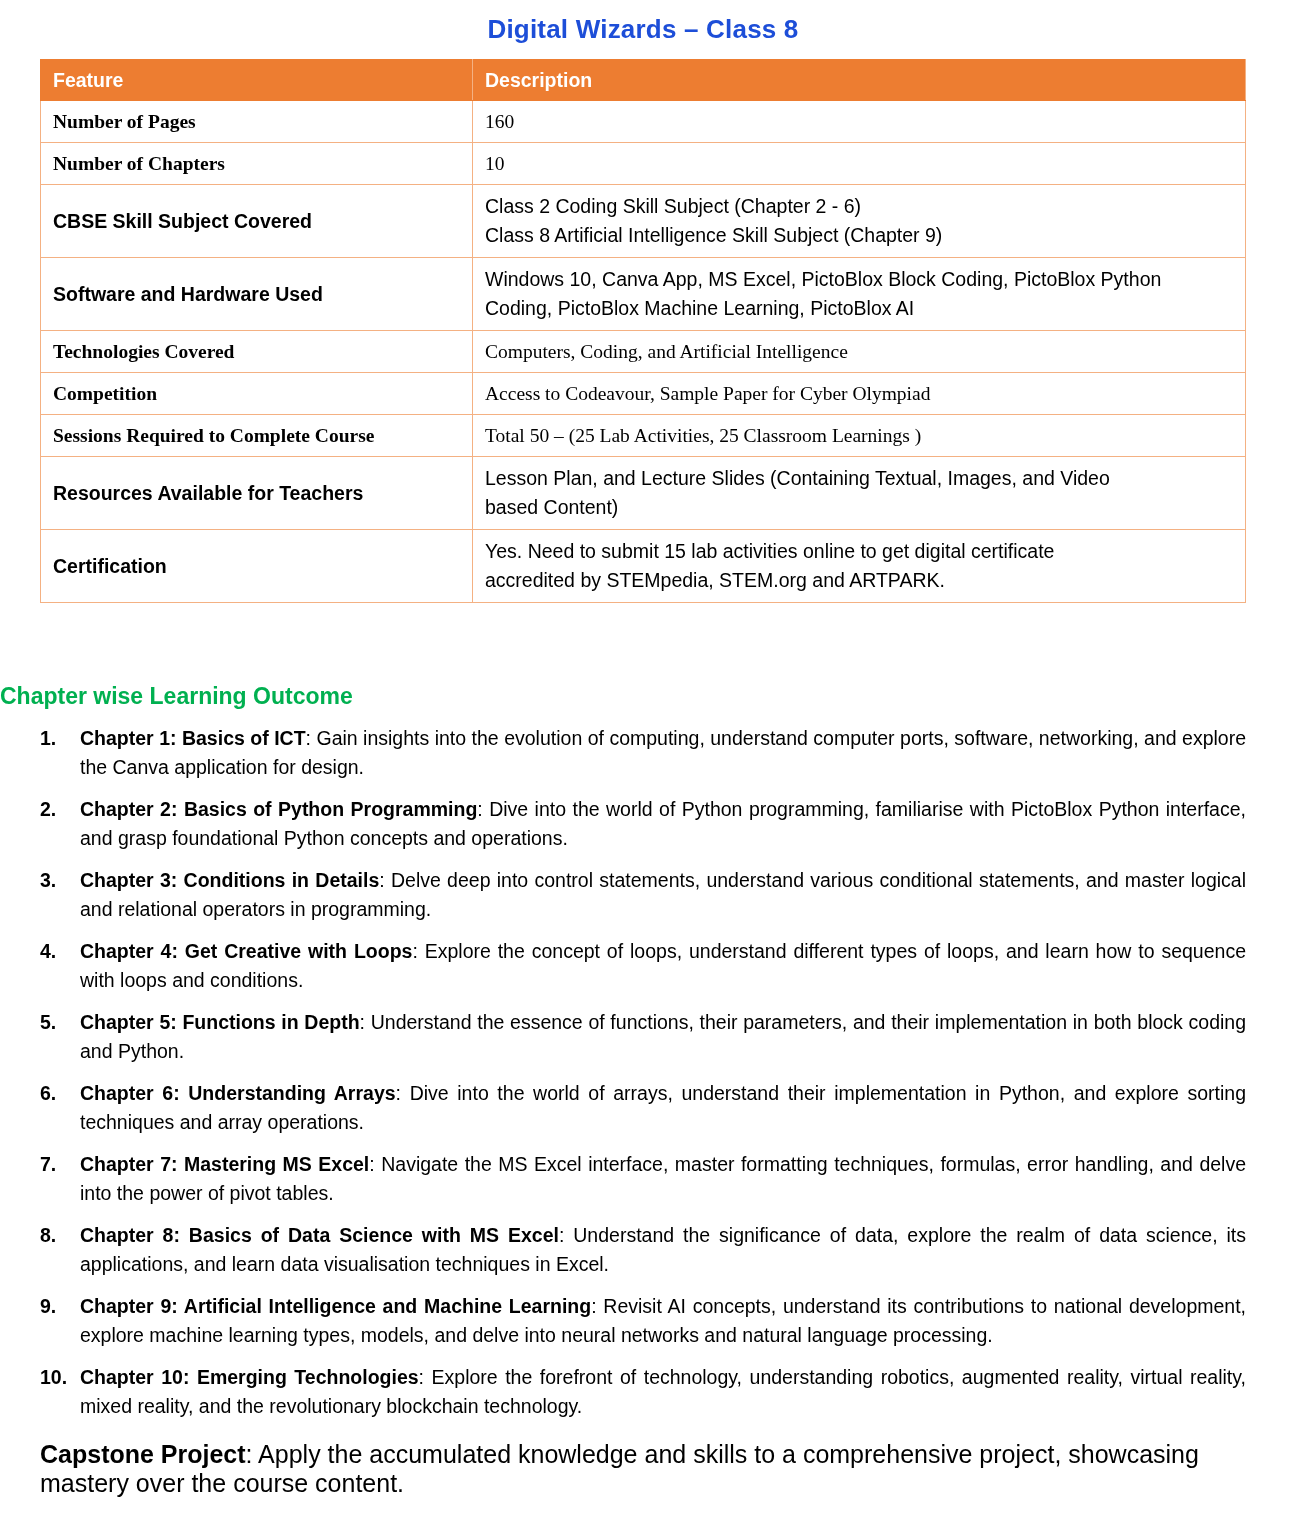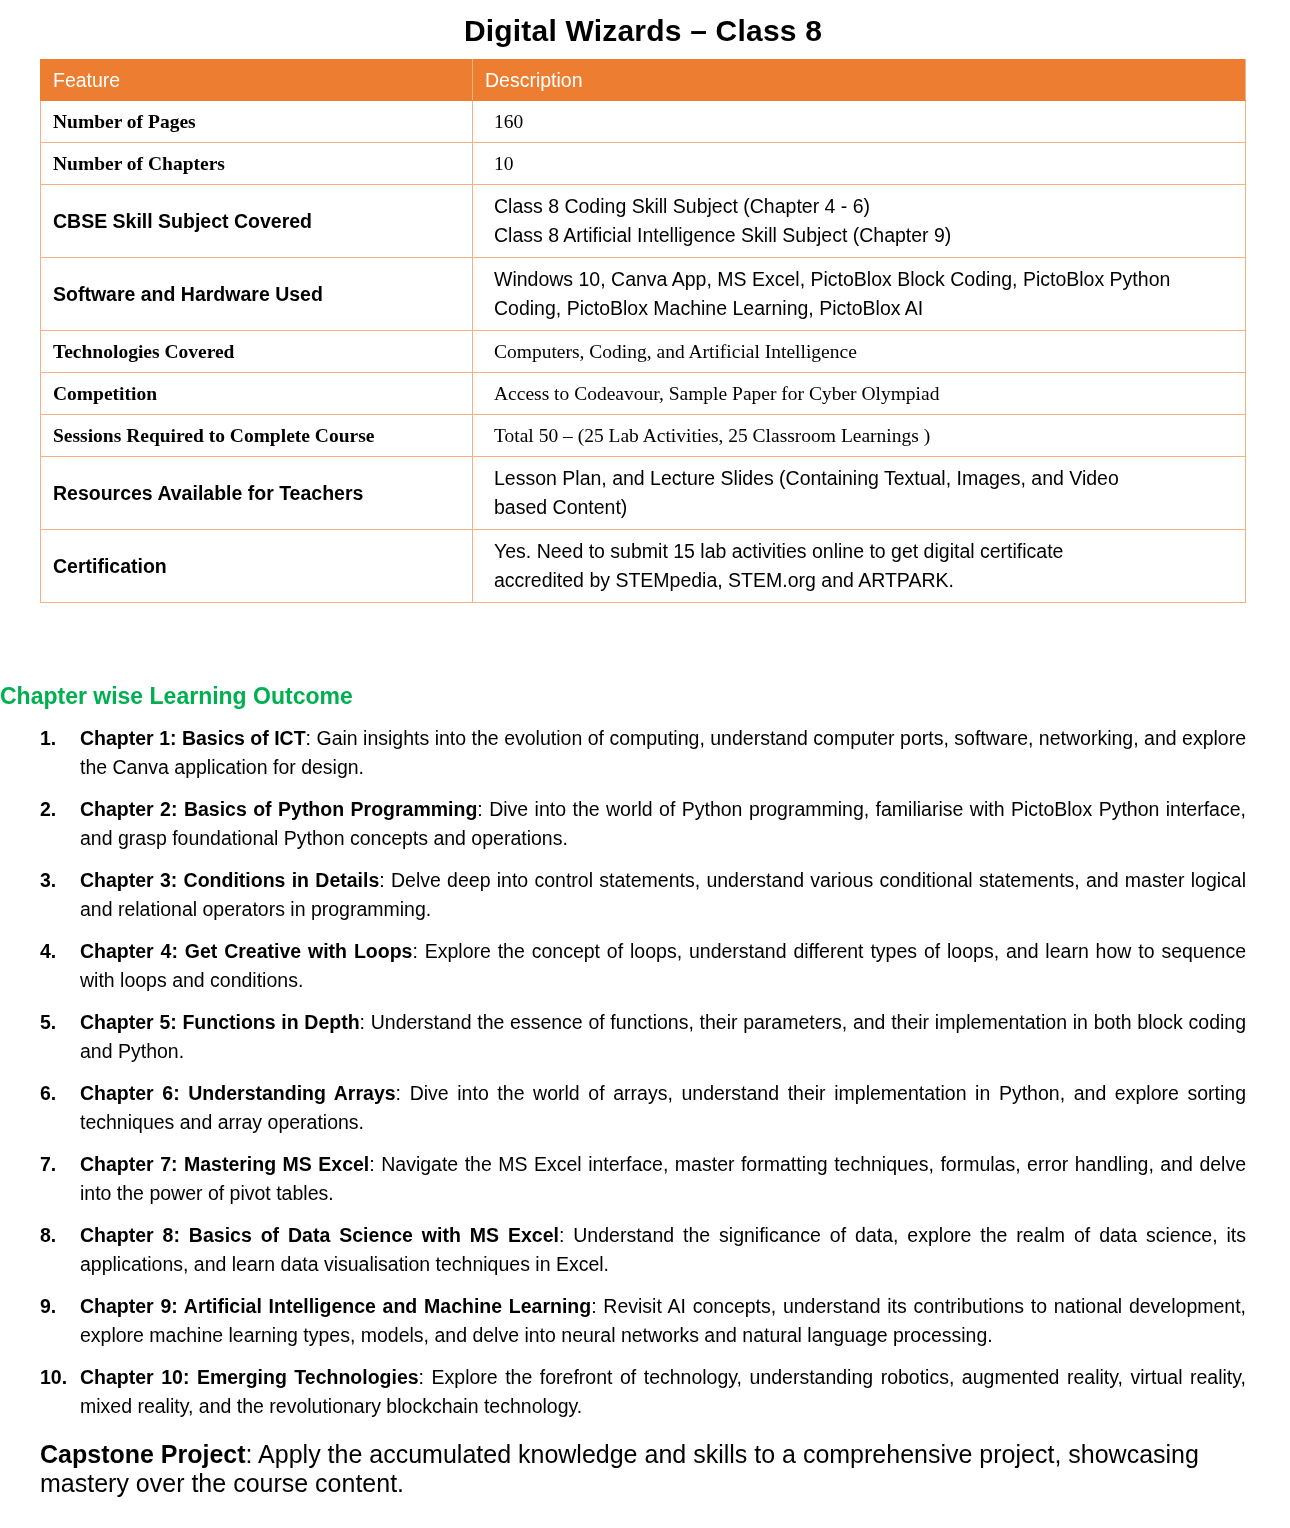--- a/index.html
+++ b/index.html
@@ -1,24 +1,24 @@
 <!DOCTYPE html>
 <html><head>
 <meta charset="utf-8">
 <style>
   html, body { margin: 0; padding: 0; background: #ffffff; }
   body { width: 1290px; height: 1528px; position: relative; font-family: "Liberation Sans", sans-serif; color: #000; overflow: hidden; }
-  .title { position: absolute; top: 14px; left: 0; width: 1286px; text-align: center; font-size: 30px; font-weight: bold; color: #000000; letter-spacing: 0.2px; }
+  .title { position: absolute; top: 14px; left: 0; width: 1286px; text-align: center; font-size: 26px; font-weight: bold; color: #1d4ed8; letter-spacing: 0.2px; }
   table.spec { position: absolute; top: 59px; left: 40px; width: 1206px; border-collapse: collapse; font-size: 19.5px; }
   table.spec th, table.spec td { border: 1.5px solid #F4B183; padding: 0 12px; text-align: left; vertical-align: middle; line-height: 29px; }
-  table.spec th { background: #ED7D31; color: #fff; font-weight: normal; height: 40px; border-color: #ED7D31; border-right-color: #F4B183; }
+  table.spec th { background: #ED7D31; color: #fff; font-weight: bold; height: 40px; border-color: #ED7D31; border-right-color: #F4B183; }
   table.spec td.feat { font-weight: bold; width: 407px; }
   table.spec tr.single td { height: 41px; font-family: Liberation Serif, serif; }
   table.spec tr.double td { height: 70px; padding-top: 1px; padding-bottom: 1px; }
-  .desc-line { display: block; margin-left: 9px; }
+  .desc-line { display: block; }
   .subhead { position: absolute; top: 683px; left: 0; width: 1286px; text-align: left; font-size: 23px; font-weight: bold; color: #00B050; }
   ol.outcomes { position: absolute; top: 724px; left: 40px; width: 1206px; margin: 0; padding: 0; list-style: none; font-size: 19.5px; line-height: 29px; }
   ol.outcomes li { position: relative; padding-left: 40px; margin-bottom: 13px; text-align: justify; }
   ol.outcomes li .num { position: absolute; left: 0; top: 0; font-weight: bold; }
   ol.outcomes li b { font-weight: bold; }
   .capstone { position: absolute; top: 1440px; left: 40px; width: 1206px; font-size: 25px; line-height: 29px; }
 </style>
 </head>
 <body>
 
@@ -40,21 +40,21 @@
     </tr>
     <tr class="single">
       <td class="feat">Number of Chapters</td>
       <td>
           <span class="desc-line">10</span>
         </td>
     </tr>
     <tr class="double">
       <td class="feat">CBSE Skill Subject Covered</td>
       <td>
-        <span class="desc-line">Class 8 Coding Skill Subject (Chapter 4 - 6)</span>
+        <span class="desc-line">Class 2 Coding Skill Subject (Chapter 2 - 6)</span>
         <span class="desc-line">Class 8 Artificial Intelligence Skill Subject (Chapter 9)</span>
       </td>
     </tr>
     <tr class="double">
       <td class="feat">Software and Hardware Used</td>
       <td>
         <span class="desc-line">Windows 10, Canva App, MS Excel, PictoBlox Block Coding, PictoBlox Python</span>
         <span class="desc-line">Coding, PictoBlox Machine Learning, PictoBlox AI</span>
       </td>
     </tr>

